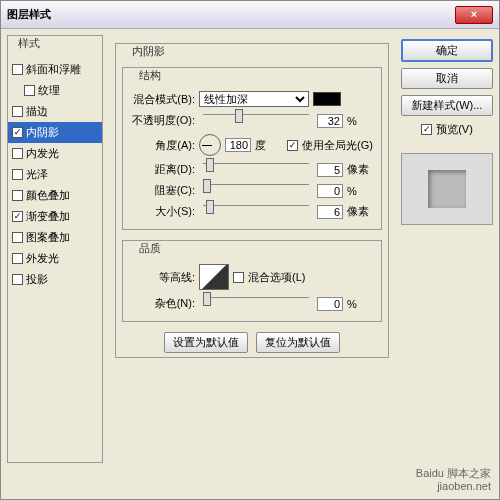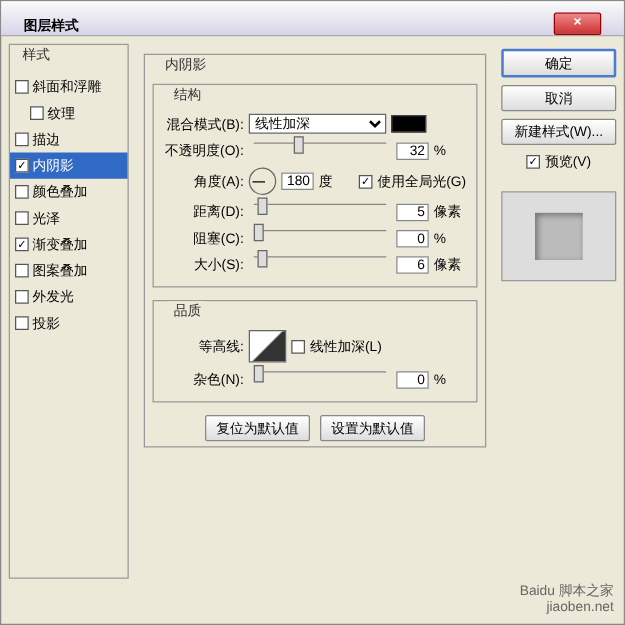--- a/index.html
+++ b/index.html
@@ -1,18 +1,18 @@
 <!DOCTYPE html>
 <html><head>
 <meta charset="utf-8">
 <style>
 * { box-sizing: border-box; font-family: "Microsoft YaHei", SimSun, sans-serif; font-size: 11px; }
 body { margin: 0; background: #ece9d8; }
 .window { width: 500px; height: 500px; background: #ece9d8; border: 1px solid #888; position: relative; }
-.titlebar { height: 28px; background: linear-gradient(#fafafa, #d8d4e8); border-bottom: 1px solid #aaa; display: flex; align-items: flex-end; padding: 0 18px; justify-content: space-between; }
+.titlebar { height: 28px; background: linear-gradient(#fafafa, #d8d4e8); border-bottom: 1px solid #aaa; display: flex; align-items: center; padding: 0 6px; justify-content: space-between; }
 .title { font-weight: bold; }
 .closebtn { width: 38px; height: 18px; background: linear-gradient(#e88, #c33); border: 1px solid #900; color: #fff; text-align: center; line-height: 14px; border-radius: 2px; font-weight: bold; }
 .content { display: flex; padding: 6px; gap: 6px; height: calc(100% - 58px); }
 .panel { border: 1px solid #999; background: #ece9d8; }
 .panel-title { position: relative; top: -8px; left: 6px; background: #ece9d8; padding: 0 4px; display: inline-block; color: #333; }
 .left { width: 96px; padding-top: 8px; }
 .style-item { padding: 3px 4px; display: flex; align-items: center; gap: 3px; cursor: pointer; }
 .style-item.selected { background: #316ac5; color: #fff; }
 .cb { width: 11px; height: 11px; border: 1px solid #555; background: #fff; display: inline-block; text-align: center; line-height: 9px; font-size: 9px; }
 .cb.checked::before { content: "✓"; color: #000; }
@@ -58,25 +58,29 @@
           <div class="style-item">
             <span class="cb"></span>
             <span>描边</span>
           </div>
           <div class="style-item selected">
             <span class="cb checked"></span>
             <span>内阴影</span>
           </div>
           <div class="style-item">
             <span class="cb"></span>
-            <span>颜色叠加</span>
+            <span>内发光</span>
           </div>
           <div class="style-item">
             <span class="cb"></span>
             <span>光泽</span>
+          </div>
+          <div class="style-item">
+            <span class="cb"></span>
+            <span>颜色叠加</span>
           </div>
           <div class="style-item">
             <span class="cb checked"></span>
             <span>渐变叠加</span>
           </div>
           <div class="style-item">
             <span class="cb"></span>
             <span>图案叠加</span>
           </div>
           <div class="style-item">
@@ -141,34 +145,34 @@
             <span class="val">6</span>
             <span class="unit">像素</span>
           </div>
         </div>
         <div class="sub">
           <div class="panel-title">品质</div>
           <div class="row">
             <span class="lbl">等高线:</span>
             <span class="contour"></span>
             <span class="cb"></span>
-            <span>线性加深(L)</span>
+            <span>混合选项(L)</span>
           </div>
           <div class="row">
             <span class="lbl">杂色(N):</span>
             <span class="slider">
                 <span class="thumb" style="left:0"></span>
               </span>
             <span class="val">0</span>
             <span class="unit">%</span>
           </div>
         </div>
         <div class="buttons-row">
+          <span class="btn">设置为默认值</span>
           <span class="btn">复位为默认值</span>
-          <span class="btn">设置为默认值</span>
         </div>
       </div>
     </div>
     <div class="right">
       <span class="btn" style="border:2px solid #4a7dce">确定</span>
       <span class="btn">取消</span>
       <span class="btn">新建样式(W)...</span>
       <div class="row" style="justify-content:center">
         <span class="cb checked"></span>
         <span>预览(V)</span>

